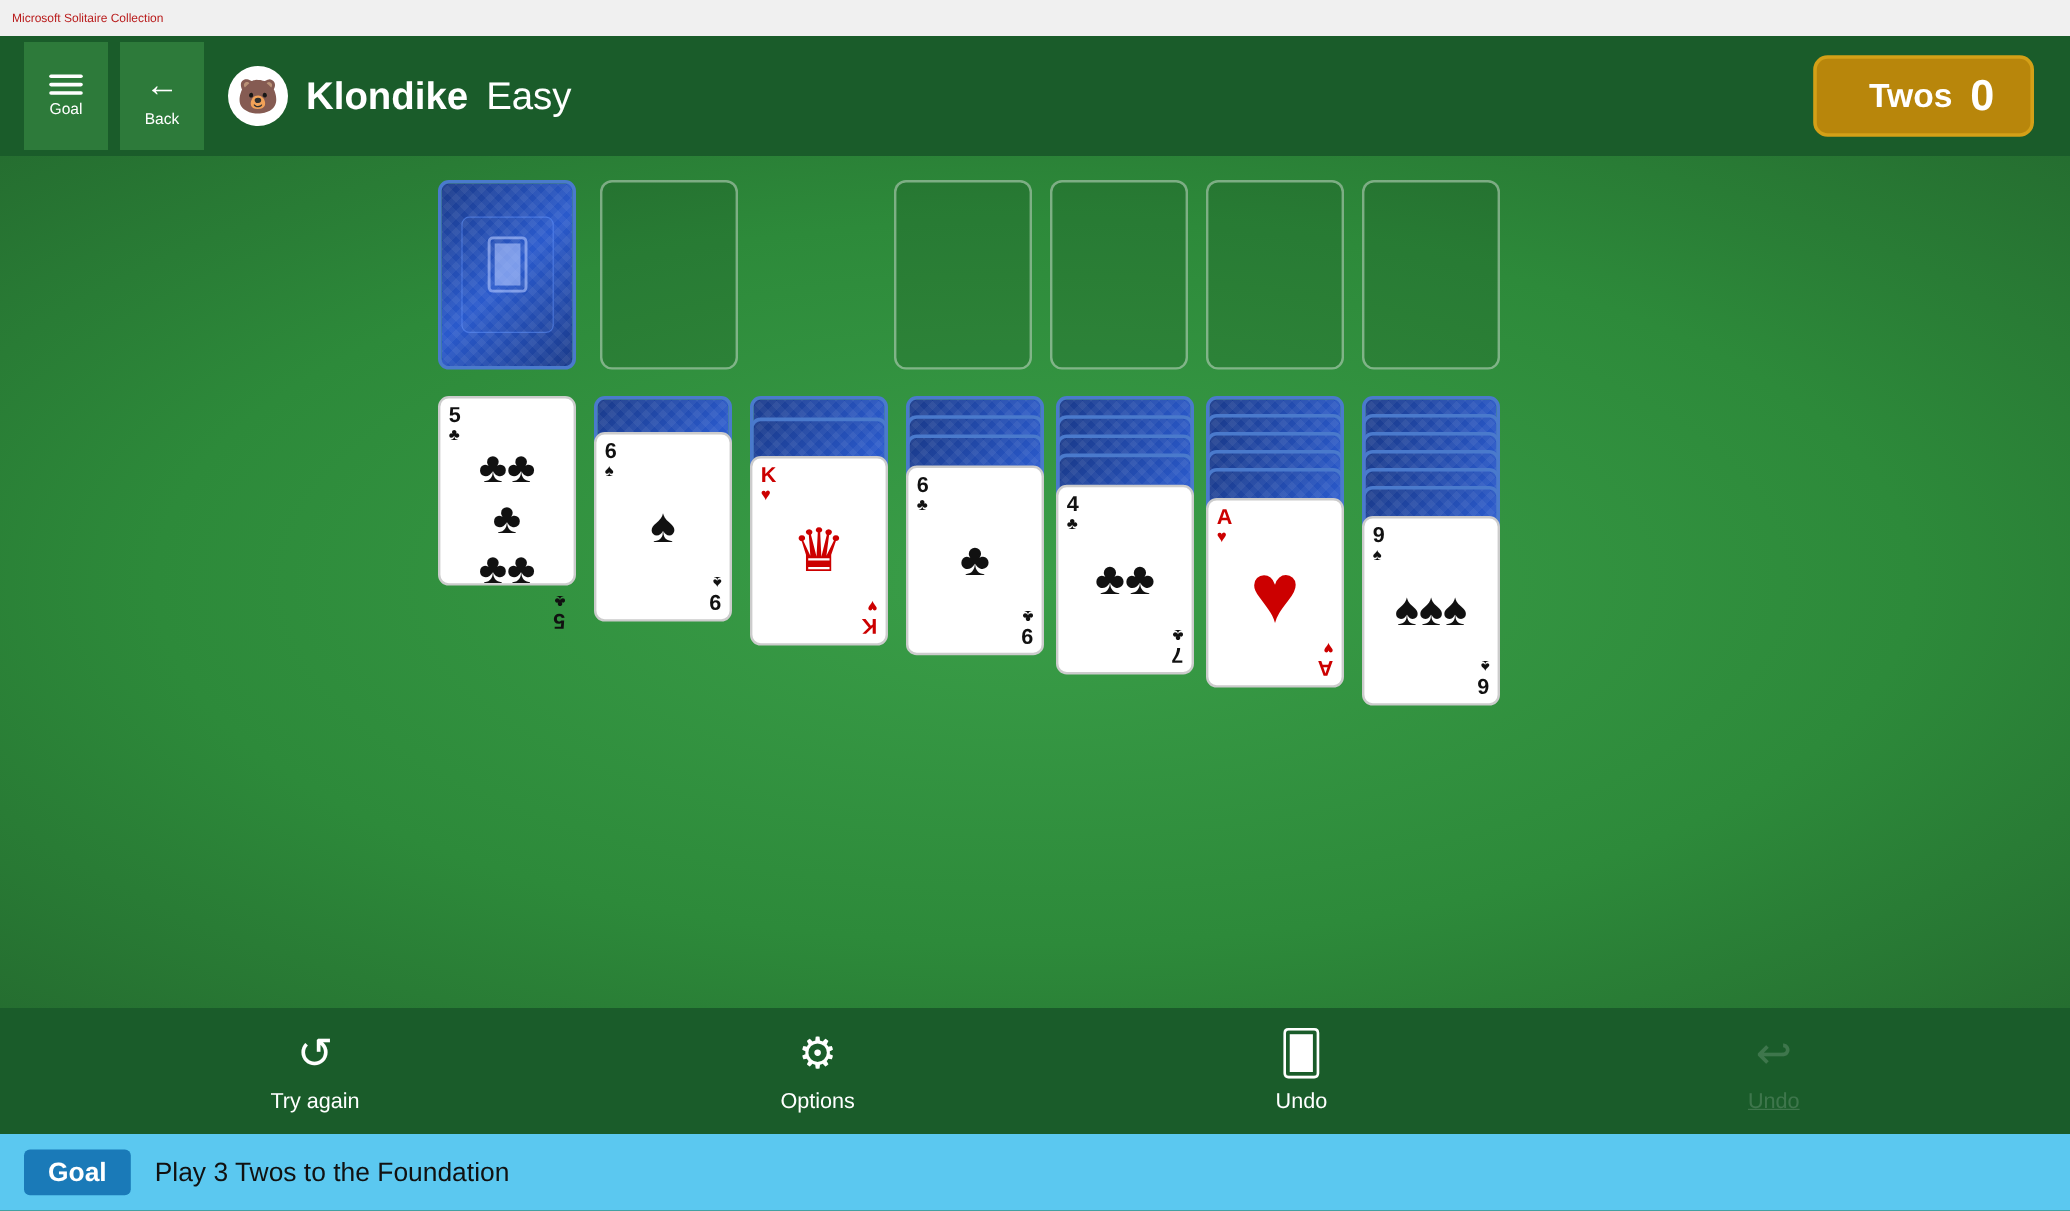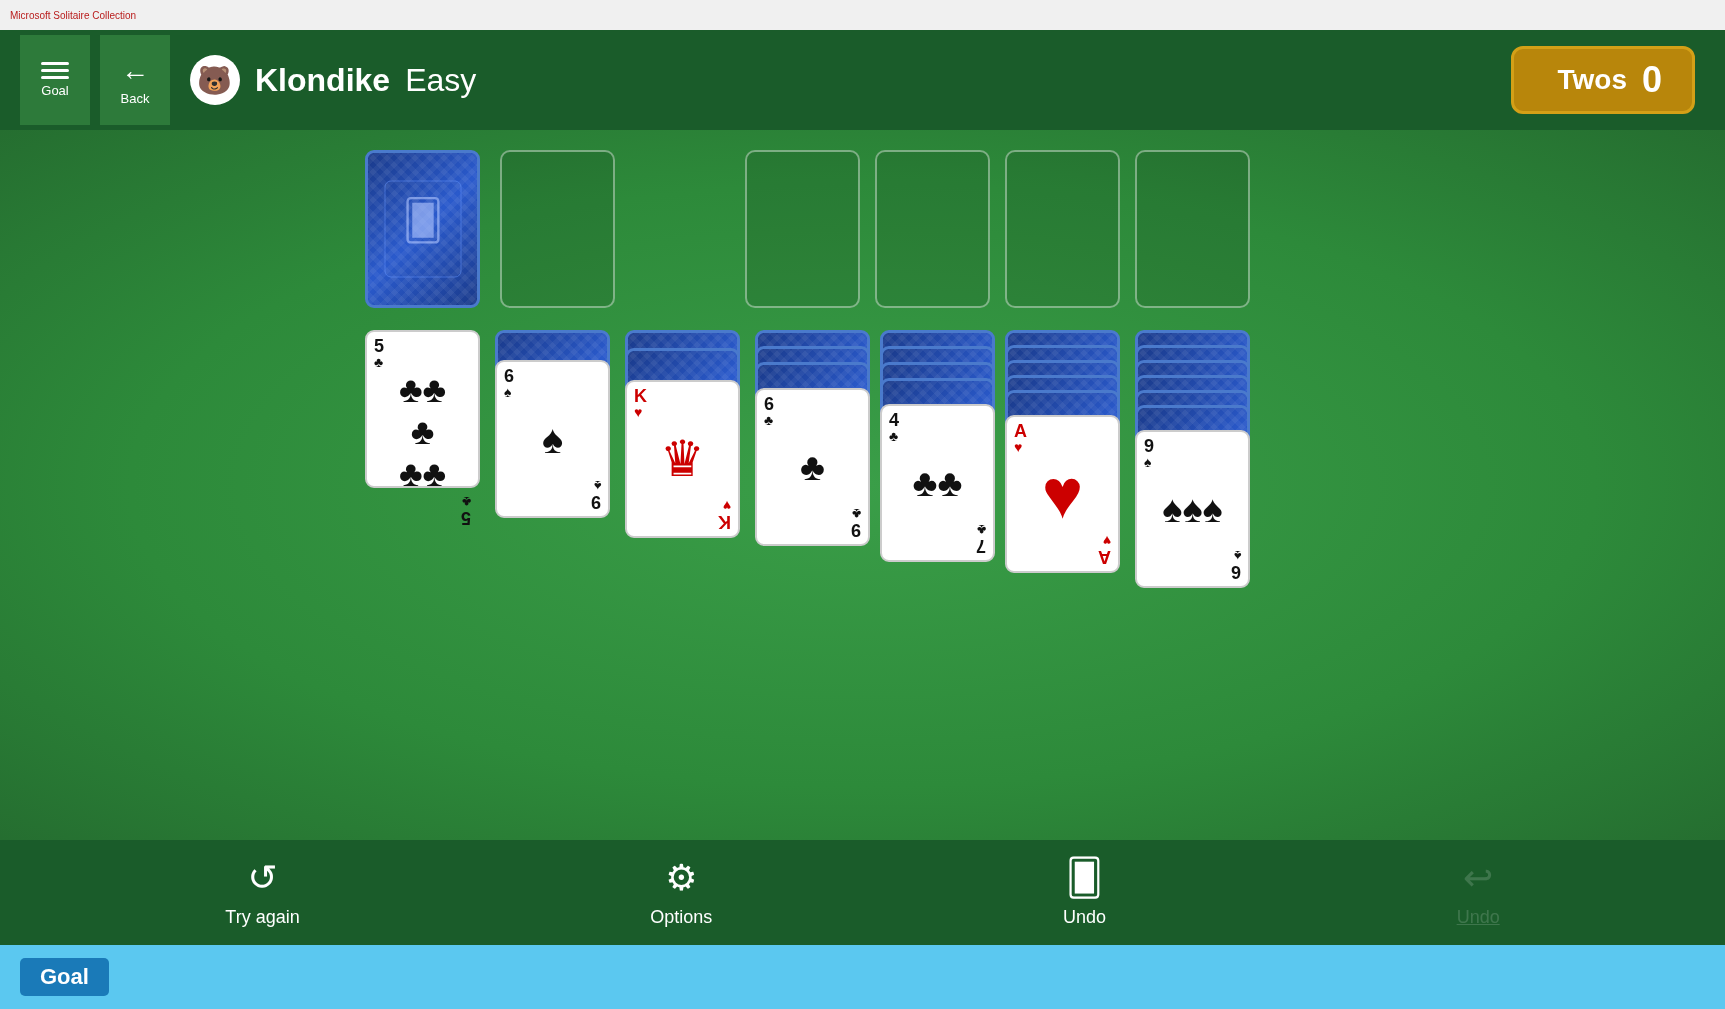--- a/index.html
+++ b/index.html
@@ -453,13 +453,14 @@
     <span>Undo</span>
   </button>
   <button class="action-btn undo-btn">
     <span class="icon" style="font-size:36px; opacity:0.4;">↩</span>
     <span style="opacity:0.4;text-decoration:underline;">Undo</span>
   </button>
 </div>
 
 <div id="goal-bar">
   <span id="goal-label">Goal</span>
+  <span id="goal-text">Play 3 Twos to the Foundation</span>
 </div>
 
 </body></html>

